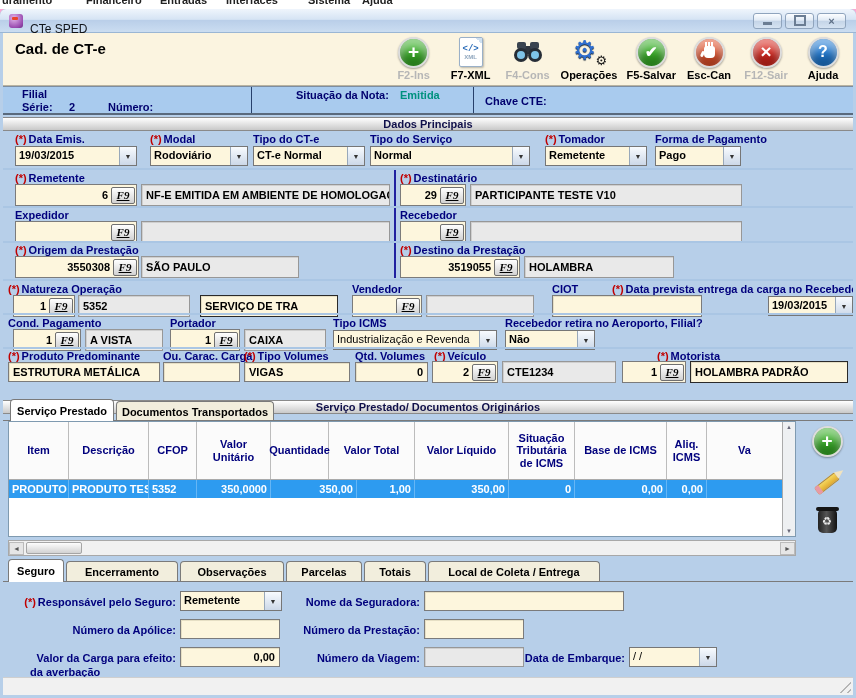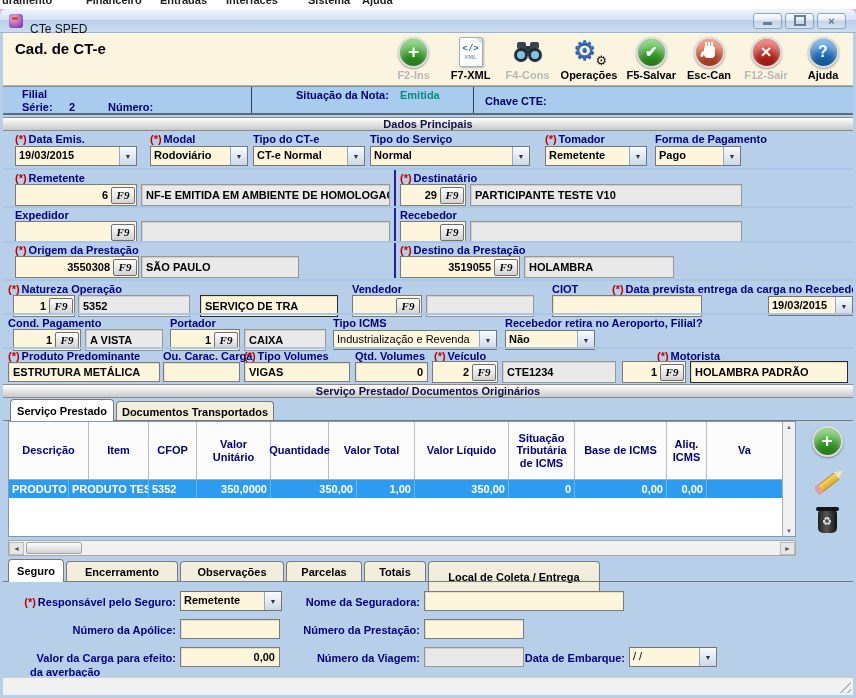--- a/index.html
+++ b/index.html
@@ -61,21 +61,21 @@
   .inp.gray{background:#e9e9e9;box-shadow:inset 1px 1px 0 #cfcfcf;border-color:#979797;}
   .inp.dark{border:1px solid #2a2a2a;text-align:right;}
   .inp.r{justify-content:flex-end;}
   .tall{height:22px !important;}
   .combo{position:absolute;height:20px;box-sizing:border-box;border:1px solid #767676;background:#fdf6dd;display:flex;align-items:stretch;}
   .combo .cv{flex:1;font:bold 11px "Liberation Sans",sans-serif;color:#000;padding:2px 3px;white-space:nowrap;overflow:hidden;}
   .combo.plain .cv{font-weight:normal;}
   .combo .da{width:16px;border-left:1px solid #98a8ba;background:linear-gradient(#f8fbfe,#ccd8e8);display:flex;align-items:center;justify-content:center;font-size:7px;color:#333;}
   .codebox{position:absolute;height:22px;box-sizing:border-box;border:1px solid #7b7b7b;background:#fdf6dd;display:flex;align-items:center;padding:1px 1px 1px 3px;}
   .codebox .num{flex:1;text-align:right;font:bold 11px "Liberation Sans",sans-serif;color:#000;padding-right:3px;overflow:hidden;}
-  .f9{width:24px;height:17px;border:1px solid #6f6f6f;border-radius:2px;background:linear-gradient(#ffffff,#d2d2d2);font:italic bold 11px "Liberation Serif",serif;color:#000;display:flex;align-items:center;justify-content:center;padding:0;flex:0 0 auto;}
+  .f9{width:24px;height:17px;border:1px solid #6f6f6f;border-radius:2px;background:linear-gradient(#ffffff,#d2d2d2);font:italic bold 11px "Liberation Serif",serif;color:#000;display:flex;align-items:center;justify-content:center;padding:0;flex:0 0 auto;text-decoration:underline;}
   .hsep{position:absolute;left:3px;width:850px;height:2px;background:#aac6e4;}
   .vdiv{position:absolute;width:2px;background:#2020a0;}
 
   
   .tab{position:absolute;box-sizing:border-box;border:1px solid #7a7a7a;border-bottom:none;border-radius:4px 4px 0 0;background:#f2eedd;font:bold 11px "Liberation Sans",sans-serif;color:#000;display:flex;align-items:center;justify-content:center;}
   .tab.active{background:#fff;z-index:3;}
   .tabline{position:absolute;left:3px;width:850px;height:1px;background:#7a7a7a;}
 
   
   .grid{position:absolute;left:8px;top:421px;width:788px;height:116px;border:1px solid #7f9ab0;display:flex;background:#fff;box-sizing:border-box;}
@@ -390,31 +390,31 @@
     </div>
   <div class="inp gray tall" style="left:502px;top:361px;width:114px">CTE1234</div>
 
   <div class="lbl" style="left:657px;top:350px"><span class="req">(*)</span><span>Motorista</span></div>
   <div class="codebox" style="left:622px;top:361px;width:64px">
       <span class="num">1</span>
       <button class="f9">F9</button>
     </div>
   <div class="inp dark tall" style="left:690px;top:361px;width:158px">HOLAMBRA PADRÃO</div>
 
-  <div class="secbar" style="top:384px">Serviço Prestado/ Documentos Originários</div>
+  <div class="secbar" style="top:400px">Serviço Prestado/ Documentos Originários</div>
 
   <div class="tab active" style="left:10px;top:399px;width:104px;height:22px">Serviço Prestado</div>
   <div class="tab" style="left:116px;top:401px;width:158px;height:20px">Documentos Transportados</div>
   <div class="tabline" style="top:420px"></div>
 
   <div class="grid">
     <div class="gcols">
       <div class="ghead">
+        <div class="gh" style="width:60px">Item</div>
         <div class="gh" style="width:80px">Descrição</div>
-        <div class="gh" style="width:60px">Item</div>
         <div class="gh" style="width:48px">CFOP</div>
         <div class="gh" style="width:74px">Valor Unitário</div>
         <div class="gh" style="width:58px">Quantidade</div>
         <div class="gh" style="width:86px">Valor Total</div>
         <div class="gh" style="width:94px">Valor Líquido</div>
         <div class="gh" style="width:66px">Situação Tributária de ICMS</div>
         <div class="gh" style="width:92px">Base de ICMS</div>
         <div class="gh" style="width:40px">Aliq. ICMS</div>
         <div class="gh" style="flex:1;border-right:none">Va</div>
       </div>
@@ -462,21 +462,21 @@
     <span class="trash">
         <span>♻</span>
       </span>
   </div>
 
   <div class="tab active" style="left:8px;top:559px;width:56px;height:23px">Seguro</div>
   <div class="tab" style="left:66px;top:561px;width:112px;height:21px">Encerramento</div>
   <div class="tab" style="left:180px;top:561px;width:104px;height:21px">Observações</div>
   <div class="tab" style="left:286px;top:561px;width:76px;height:21px">Parcelas</div>
   <div class="tab" style="left:364px;top:561px;width:62px;height:21px">Totais</div>
-  <div class="tab" style="left:428px;top:561px;width:172px;height:30px">Local de Coleta / Entrega</div>
+  <div class="tab" style="left:428px;top:561px;width:172px;height:21px">Local de Coleta / Entrega</div>
   <div class="tabline" style="top:581px"></div>
 
   <div class="lbl ra" style="left:8px;top:596px;width:168px"><span class="req">(*)</span><span>Responsável pelo Seguro:</span></div>
   <div class="combo" style="left:180px;top:591px;width:102px">
       <span class="cv">Remetente</span>
       <span class="da">▼</span>
     </div>
 
   <div class="lbl ra" style="left:300px;top:596px;width:120px"><span>Nome da Seguradora:</span></div>
   <div class="inp" style="left:424px;top:591px;width:200px"></div>

